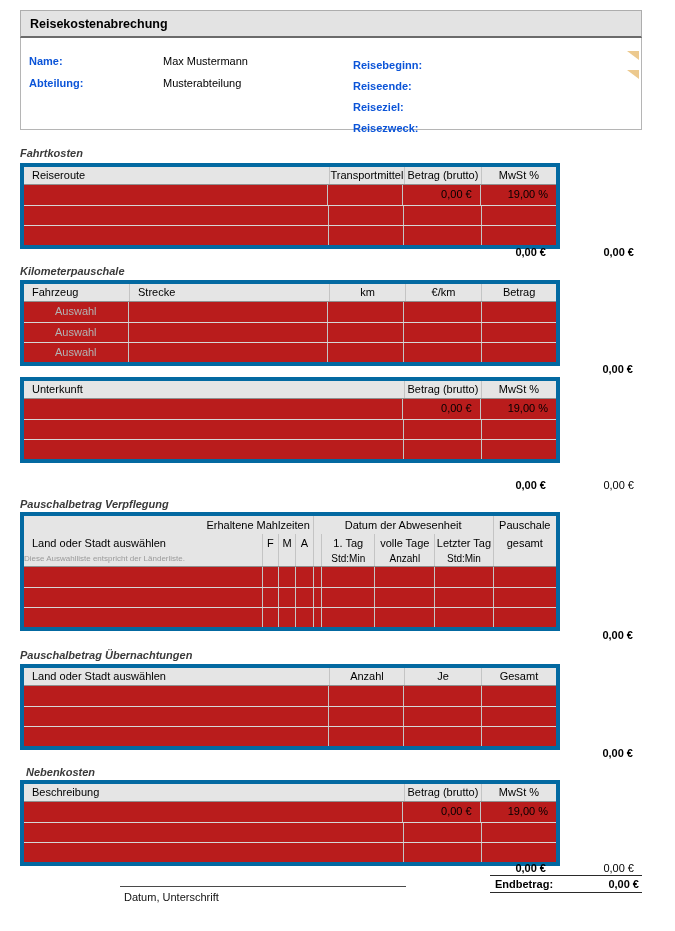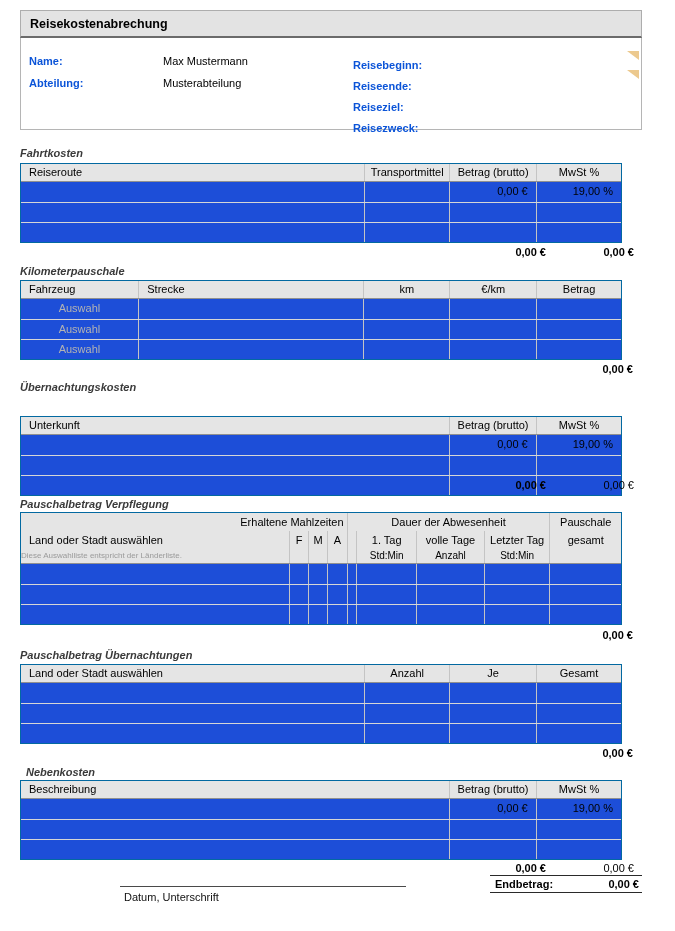--- a/index.html
+++ b/index.html
@@ -35,21 +35,21 @@
   
   .cmt {
     position:absolute; width:0; height:0;
     border-top:9px solid #ecc98e; border-left:12px solid transparent;
   }
 
   
   .sec-label { left:20px; font-weight:bold; color:#3a3a3a; font-size:11px;font-style:italic; }
 
   
-  .tbl { left:20px; width:602px; background:#1d4ed8; border:1px solid #0369a1; }
+  .tbl { left:20px; width:540px; background:#b91c1c; border:4px solid #0369a1; }
   .thead { display:flex; background:#e5e5e5; border-bottom:1px solid #909090; height:18px; }
   .th { line-height:17px; padding:0 8px; white-space:nowrap; position:relative; }
   .trow { display:flex; height:20px; }
   .trow + .trow { border-top:1px solid #d6d6d6; }
   .td { position:relative; height:100%; }
   .bl { border-left:1px solid #c4c4c4; }
   .ctr { text-align:center; padding:0; }
   .num { text-align:right; padding-right:8px; line-height:19px; }
   .auswahl { color:#b3b3b3; text-align:center; line-height:19px; }
 
@@ -188,21 +188,21 @@
       <div class="td w121 auswahl">Auswahl</div>
       <div class="td w233 bl"></div>
       <div class="td w89 bl"></div>
       <div class="td w90 bl"></div>
       <div class="td w88 bl"></div>
     </div>
   </div>
   <div class="abs single-total" style="top:363px;">0,00 €</div>
 
   <div class="abs sec-label" style="top:381px;">Übernachtungskosten</div>
-  <div class="abs tbl" style="top:416px;">
+  <div class="abs tbl" style="top:377px;">
     <div class="thead">
       <div class="th w443">Unterkunft</div>
       <div class="th w90 bl ctr">Betrag (brutto)</div>
       <div class="th w88 bl ctr">MwSt %</div>
     </div>
     <div class="trow">
       <div class="td w443"></div>
       <div class="td w90 bl num">0,00 €</div>
       <div class="td w88 bl num">19,00 %</div>
     </div>
@@ -219,21 +219,21 @@
   </div>
   <div class="abs total-row" style="top:479px;">
     <div class="total-cell w90">0,00 €</div>
     <div class="total-cell w88 normal">0,00 €</div>
   </div>
 
   <div class="abs sec-label" style="top:498px;">Pauschalbetrag Verpflegung</div>
   <div class="abs tbl" style="top:512px;">
     <div class="vp-group">
       <div class="w337" style="text-align:right; padding-right:3px;">Erhaltene Mahlzeiten</div>
-      <div class="w210 bl" style="text-align:center;">Dauer der Abwesenheit</div>
+      <div class="w210 bl" style="text-align:center;">Datum der Abwesenheit</div>
       <div class="w74 bl" style="text-align:center;">Pauschale</div>
     </div>
     <div class="vp-cols">
       <div class="w278">
         <div class="vp-main vp-land-main">Land oder Stadt auswählen</div>
         <div class="vp-note">Diese Auswahlliste entspricht der Länderliste.</div>
       </div>
       <div class="w19 bl">
           <div class="vp-main ctr">F</div>
         </div>

